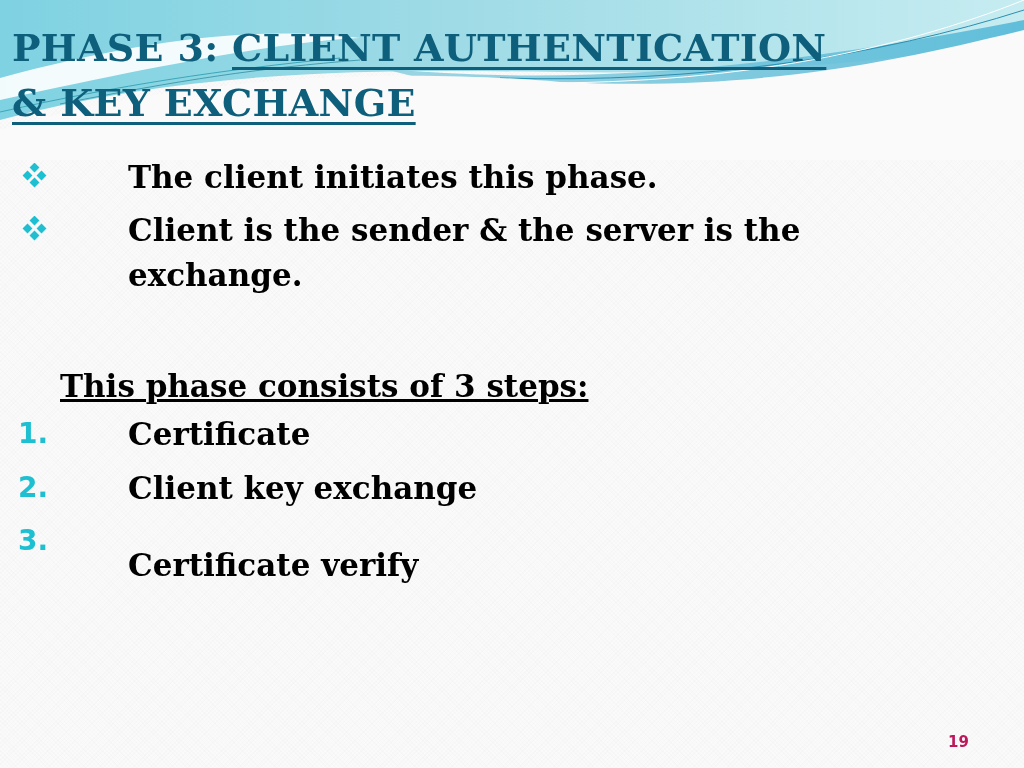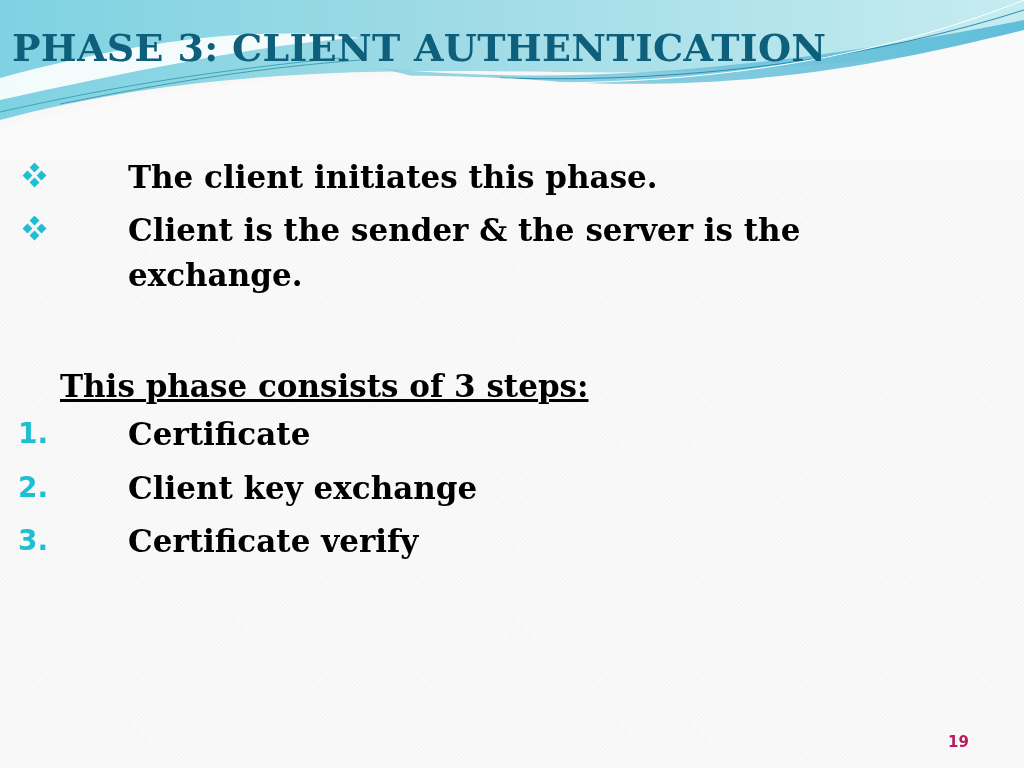--- a/index.html
+++ b/index.html
@@ -36,20 +36,21 @@
       margin: 0;
       z-index: 2;
       font-family: "DejaVu Serif", "Liberation Serif", serif;
       font-weight: bold;
       font-size: 38px;
       line-height: 55px;
       color: #0e5f7c;
       letter-spacing: 0.3px;
     }
     .title .u {
+      text-decoration: underline;
       text-decoration-thickness: 3px;
       text-underline-offset: 6px;
       text-align: center;
     }
     .content {
       position: absolute;
       left: 0;
       top: 0;
       z-index: 2;
       font-family: "DejaVu Serif", "Liberation Serif", serif;
@@ -123,20 +124,21 @@
     <path d="M480,82 C720,90 900,50 1024,0" stroke="#ffffff" stroke-width="1" fill="none"></path>
 
     <path d="M0,112 C120,85 220,70 340,58" stroke="#3aa7b9" stroke-width="1" fill="none"></path>
     <path d="M60,104 C180,80 260,68 360,60" stroke="#2f8ea1" stroke-width="0.8" fill="none"></path>
 
     <path d="M0,130 C200,70 420,70 560,82 C760,92 900,60 1024,30 V160 H0 Z" fill="#fafafa"></path>
   </svg>
 
   <h1 class="title">
     <span>PHASE 3: </span><span class="u">CLIENT AUTHENTICATION</span><br>
+    <span class="u">&amp; KEY EXCHANGE</span>
   </h1>
 
   <div class="content">
 
     <svg class="bullet" style="top:163px;" viewBox="0 0 26 26">
       <rect x="9" y="1" width="7" height="7" transform="rotate(45 12.5 4.5)" fill="#1fbfd2"></rect>
       <rect x="2" y="9" width="7" height="7" transform="rotate(45 5.5 12.5)" fill="#1fbfd2"></rect>
       <rect x="16" y="9" width="7" height="7" transform="rotate(45 19.5 12.5)" fill="#1fbfd2"></rect>
       <rect x="9" y="16" width="7" height="7" transform="rotate(45 12.5 19.5)" fill="#1fbfd2"></rect>
     </svg>
@@ -153,17 +155,17 @@
 
     <div class="intro" style="top:366px;text-decoration:underline;">This phase consists of 3 steps:</div>
 
     <div class="num" style="top:414px;">1.</div>
     <div class="row" style="top:414px;">Certificate</div>
 
     <div class="num" style="top:468px;">2.</div>
     <div class="row" style="top:468px;">Client key exchange</div>
 
     <div class="num" style="top:521px;">3.</div>
-    <div class="row" style="top:521px;">Certificate verify</div>
+    <div class="row" style="top:545px;">Certificate verify</div>
   </div>
 
   <div class="page-num">19</div>
 </div>
 
 </body></html>

